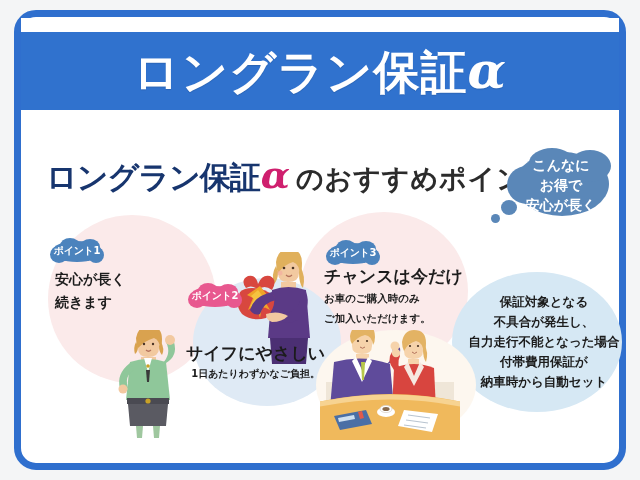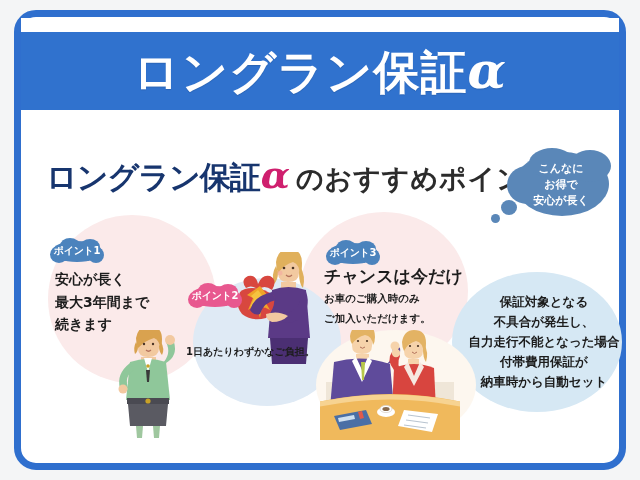--- a/index.html
+++ b/index.html
@@ -71,21 +71,21 @@
   .bubble .lobe{position:absolute;background:#5a87b8;border-radius:50%;}
   .bubble .l1{left:8px;top:4px;width:94px;height:64px;}
   .bubble .l2{left:0px;top:18px;width:40px;height:38px;}
   .bubble .l3{left:22px;top:0px;width:46px;height:30px;}
   .bubble .l4{left:62px;top:2px;width:42px;height:32px;}
   .bubble .tail1{left:-6px;top:52px;width:16px;height:15px;}
   .bubble .tail2{left:-16px;top:66px;width:9px;height:9px;}
   .bubble-text{
     position:absolute;left:0;top:0;width:108px;height:74px;
     display:flex;flex-direction:column;align-items:center;justify-content:center;
-    color:#ffffff;font-size:11px;font-weight:bold;line-height:1.45;
+    color:#ffffff;font-size:14px;font-weight:bold;line-height:1.45;
     z-index:3;
   }
   
   .blob{position:absolute;border-radius:50%;}
   .blob-pink1{left:48px;top:215px;width:168px;height:168px;background:#fbeaea;}
   .blob-pink2{left:300px;top:212px;width:168px;height:158px;background:#fbeaea;}
   .blob-blue1{left:193px;top:278px;width:148px;height:128px;background:#dfeaf5;}
   .blob-blue2{left:452px;top:272px;width:170px;height:140px;background:#d6e8f4;}
   .blob-cream{left:316px;top:330px;width:160px;height:110px;background:#fdf7ef;}
   
@@ -177,33 +177,33 @@
   <div class="badge blue" style="left:50px;top:238px;">
     <span class="bl b-main"></span>
     <span class="bl b-a"></span>
     <span class="bl b-b"></span>
     <span class="bl b-c"></span>
     <span class="bl b-d"></span>
     <span class="badge-label">ポイント1</span>
   </div>
   <div class="ptext" id="point1-text">
     <div class="line">安心が長く</div>
-    <div class="line">最大3年間まで</div>
     <div class="line">続きます</div>
   </div>
 
   <div class="badge pink" style="left:188px;top:283px;">
     <span class="bl b-main"></span>
     <span class="bl b-a"></span>
     <span class="bl b-b"></span>
     <span class="bl b-c"></span>
     <span class="bl b-d"></span>
     <span class="badge-label">ポイント2</span>
   </div>
   <div class="ptext" id="point2-text">
+    <div class="line">サイフにやさしい</div>
     <div class="sub">1日あたりわずかなご負担。</div>
   </div>
 
   <div class="badge blue" style="left:326px;top:240px;">
     <span class="bl b-main"></span>
     <span class="bl b-a"></span>
     <span class="bl b-b"></span>
     <span class="bl b-c"></span>
     <span class="bl b-d"></span>
     <span class="badge-label">ポイント3</span>

